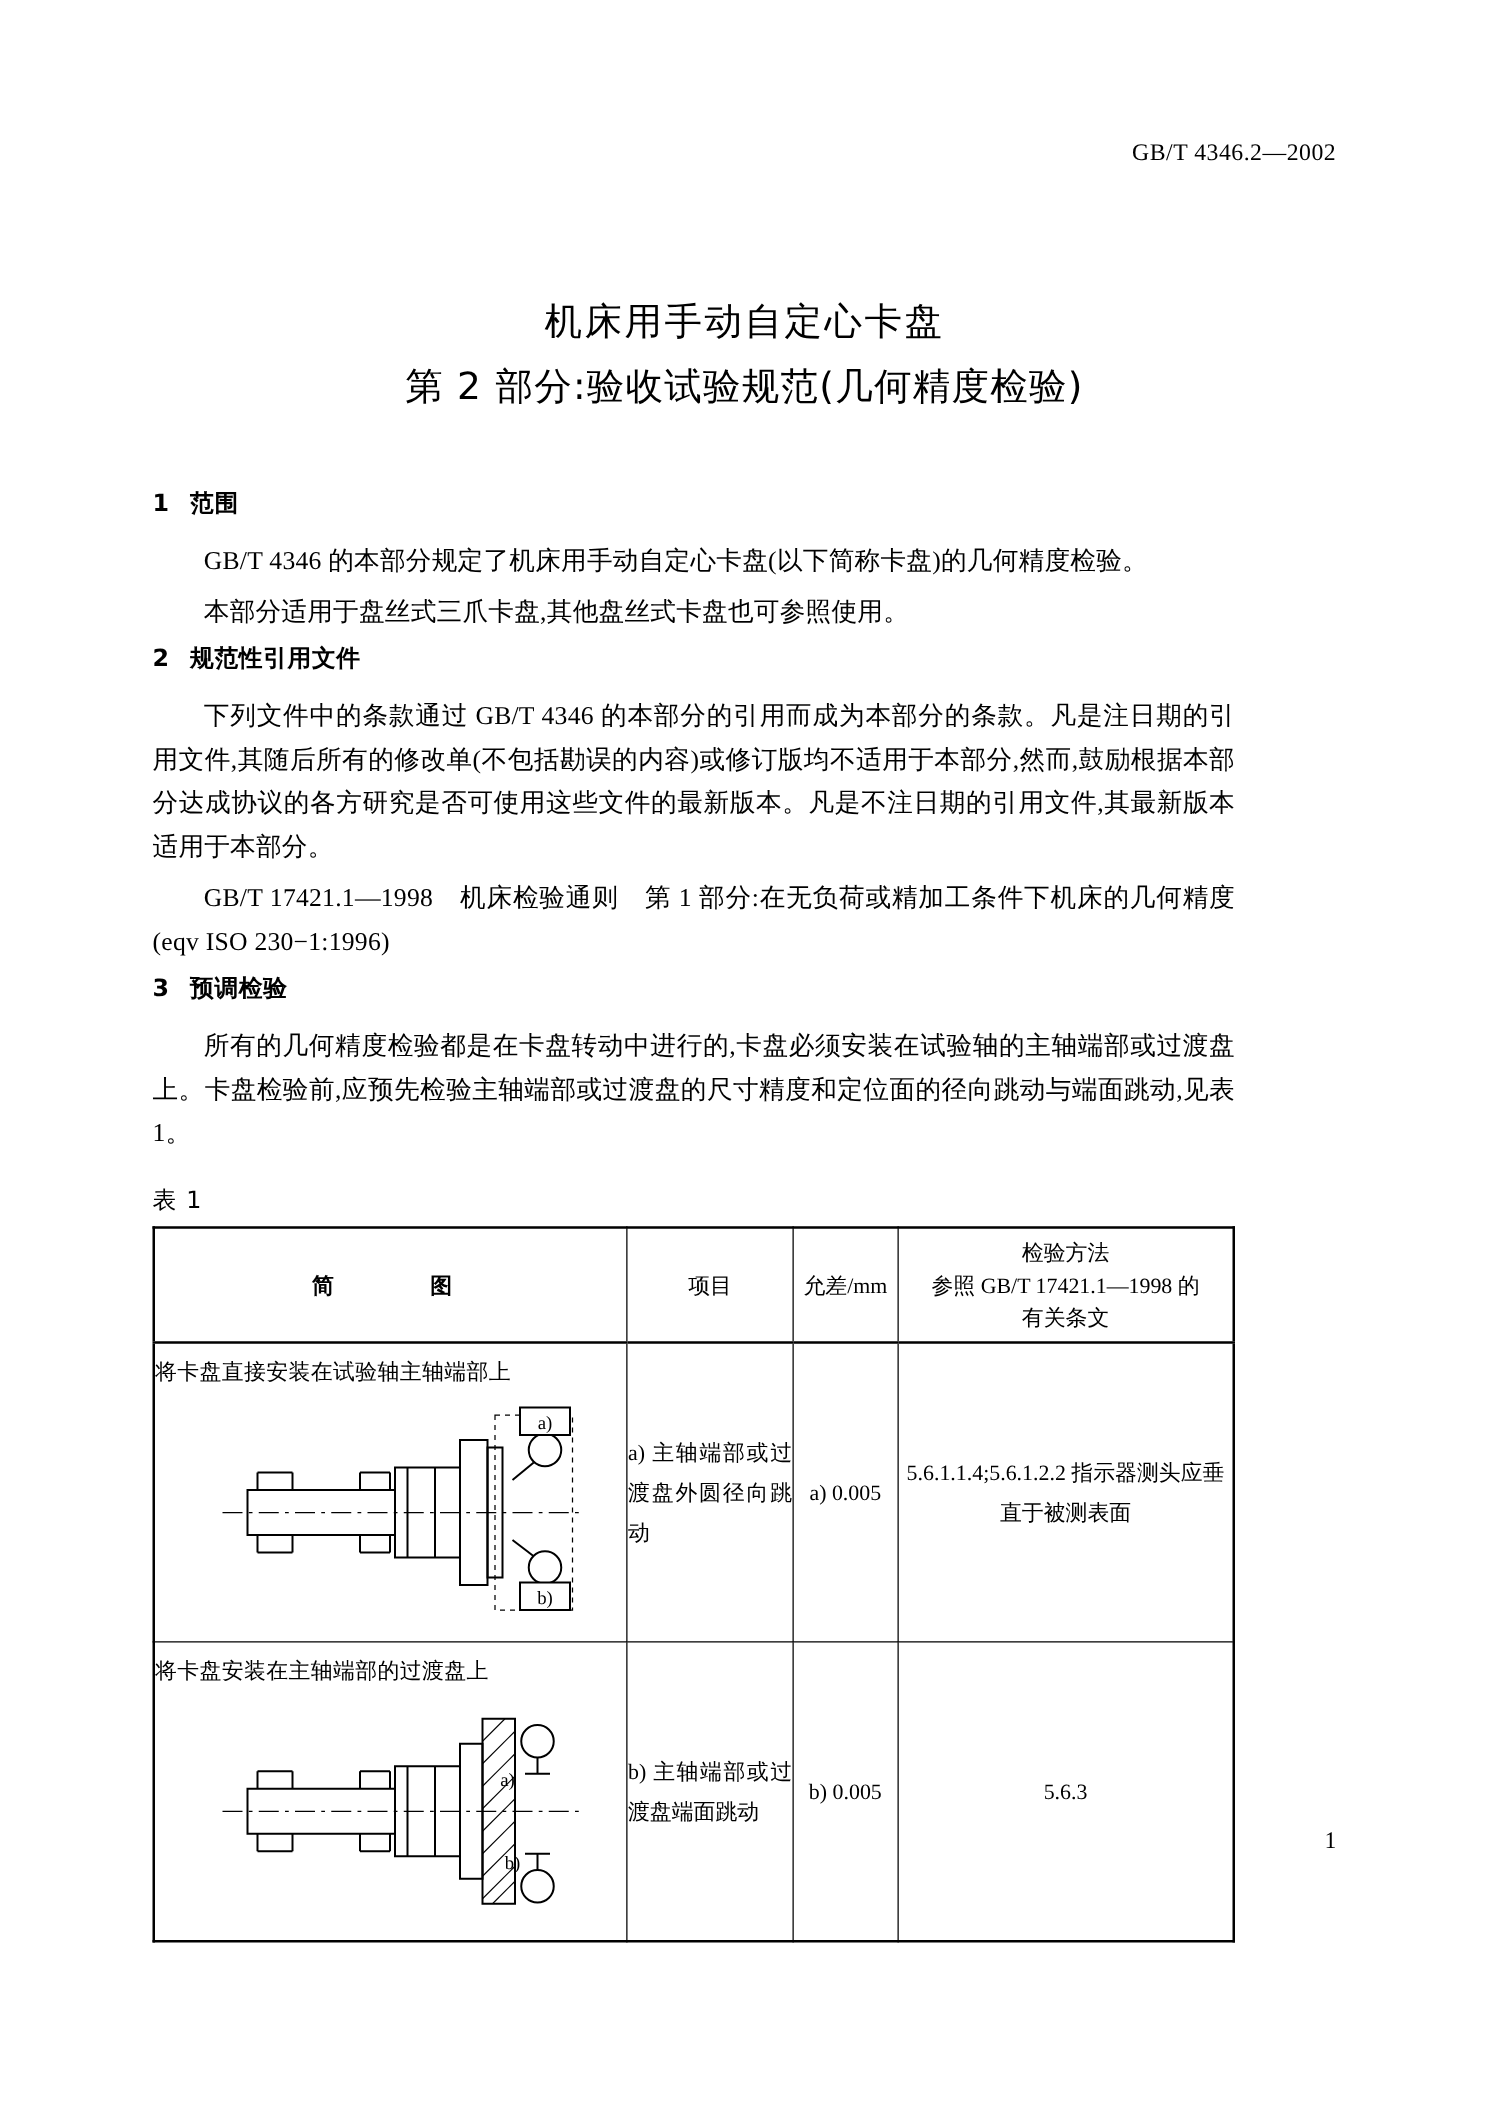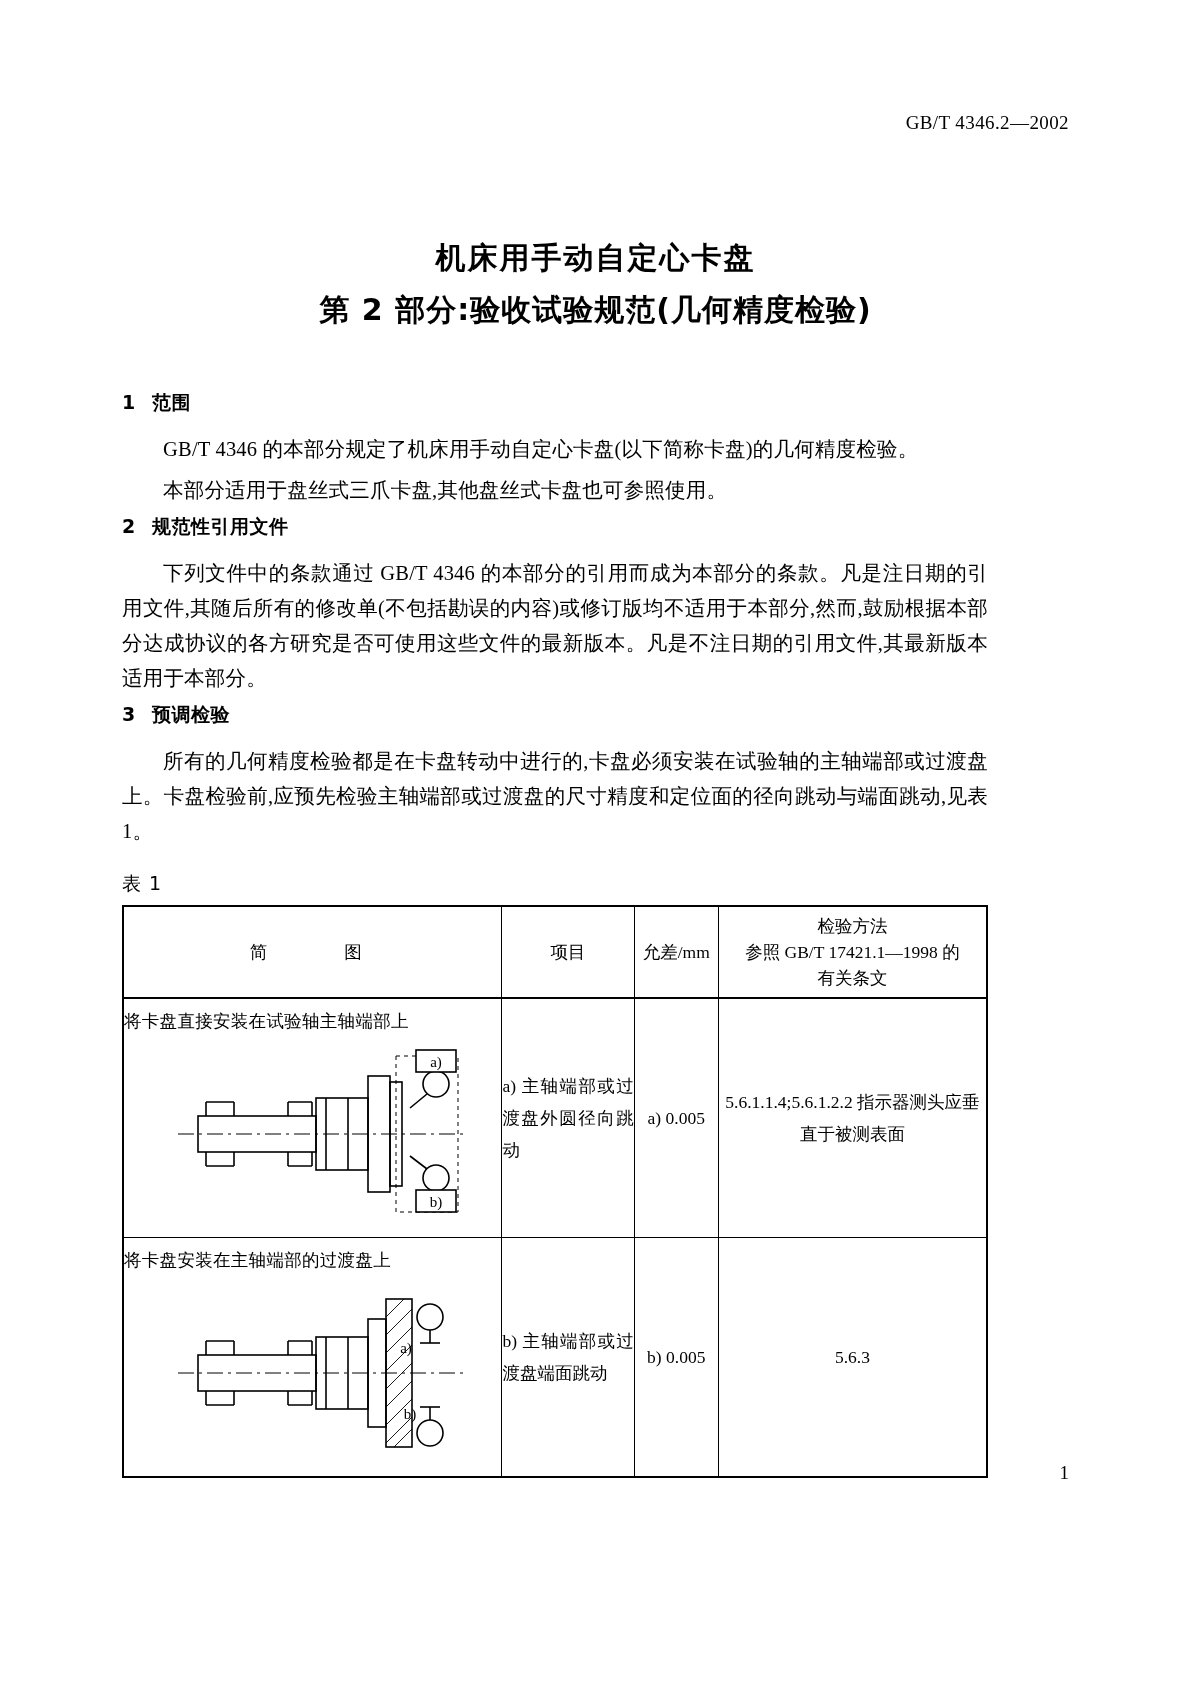--- a/index.html
+++ b/index.html
@@ -36,21 +36,21 @@
 
   
   .doc-title {
     position: absolute;
     top: 232px;
     left: 0;
     width: 1191px;
     text-align: center;
     font-family: "DejaVu Sans", "Liberation Sans", sans-serif;
     font-size: 30px;
-    font-weight: bold;
+    font-weight: normal;
     line-height: 52px;
     letter-spacing: 2px;
   }
   .doc-title .line2 { letter-spacing: 1px; }
 
   
   .content {
     position: absolute;
     left: 122px;
     top: 390px;
@@ -105,21 +105,21 @@
     height: 78px;
     line-height: 26px;
     padding: 6px 4px;
     margin-left: 16px;
   }
   .col-fig  { width: 378px; }
   .col-item { width: 132px; }
   .col-tol  { width: 84px; }
   .col-meth { width: 268px; }
 
-  .hdr-fig { letter-spacing: 14px; text-indent: 14px; }
+  .hdr-fig { letter-spacing: 14px; text-indent: 14px; font-weight: bold; }
 
   td.fig-cell {
     text-align: left;
     vertical-align: top;
     padding: 14px 0 10px 0;
     height: 238px;
   }
   .fig-title {
     font-size: 17.5px;
     line-height: 26px;
@@ -172,20 +172,21 @@
     <h2 class="sec">
       <span class="num">1</span><span>范围</span>
     </h2>
     <p class="para indent">GB/T 4346 的本部分规定了机床用手动自定心卡盘(以下简称卡盘)的几何精度检验。</p>
     <p class="para indent">本部分适用于盘丝式三爪卡盘,其他盘丝式卡盘也可参照使用。</p>
 
     <h2 class="sec gap-before">
       <span class="num">2</span><span>规范性引用文件</span>
     </h2>
     <p class="para indent">下列文件中的条款通过 GB/T 4346 的本部分的引用而成为本部分的条款。凡是注日期的引用文件,其随后所有的修改单(不包括勘误的内容)或修订版均不适用于本部分,然而,鼓励根据本部分达成协议的各方研究是否可使用这些文件的最新版本。凡是不注日期的引用文件,其最新版本适用于本部分。</p>
+    <p class="para indent">GB/T 17421.1—1998　机床检验通则　第 1 部分:在无负荷或精加工条件下机床的几何精度(eqv ISO 230−1:1996)</p>
 
     <h2 class="sec gap-before">
       <span class="num">3</span><span>预调检验</span>
     </h2>
     <p class="para indent">所有的几何精度检验都是在卡盘转动中进行的,卡盘必须安装在试验轴的主轴端部或过渡盘上。卡盘检验前,应预先检验主轴端部或过渡盘的尺寸精度和定位面的径向跳动与端面跳动,见表 1。</p>
 
     <div class="table-caption">表 1</div>
 
     <table class="spec">
       <colgroup>

